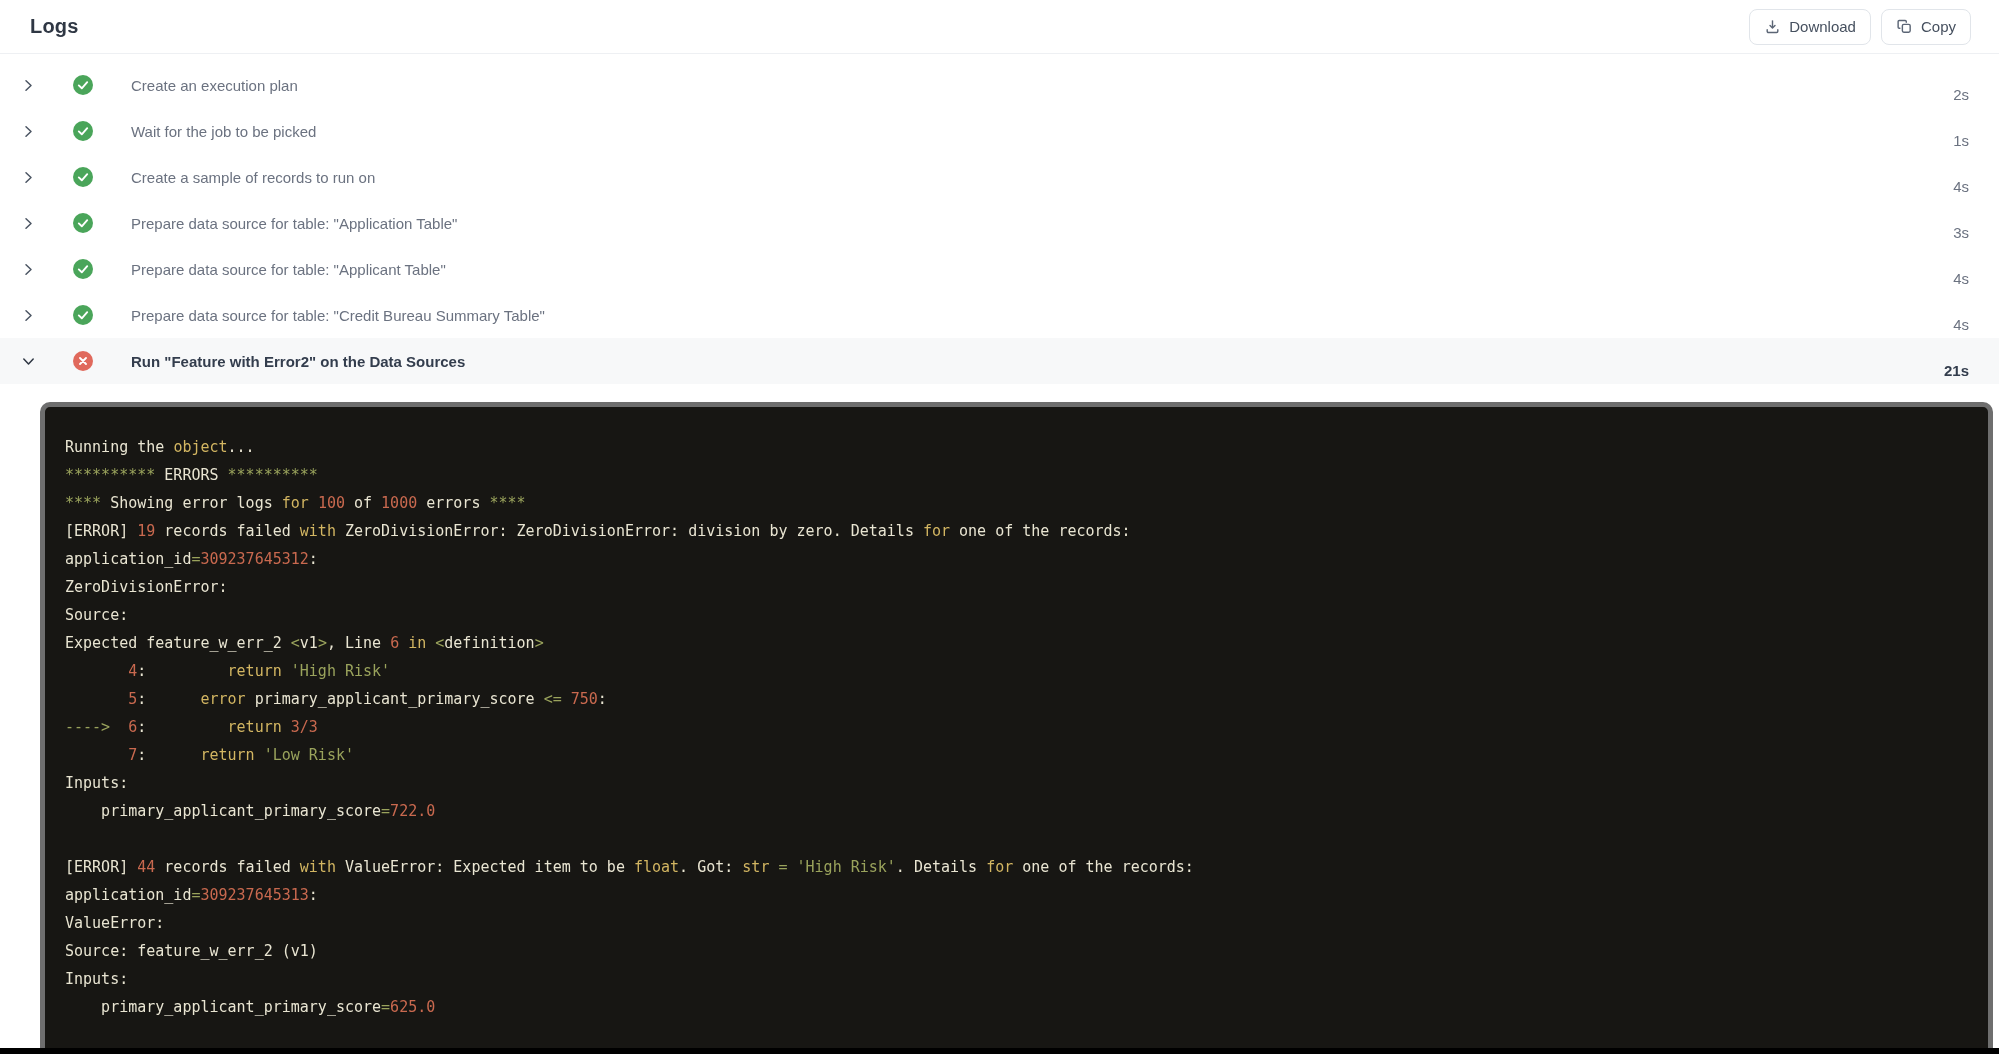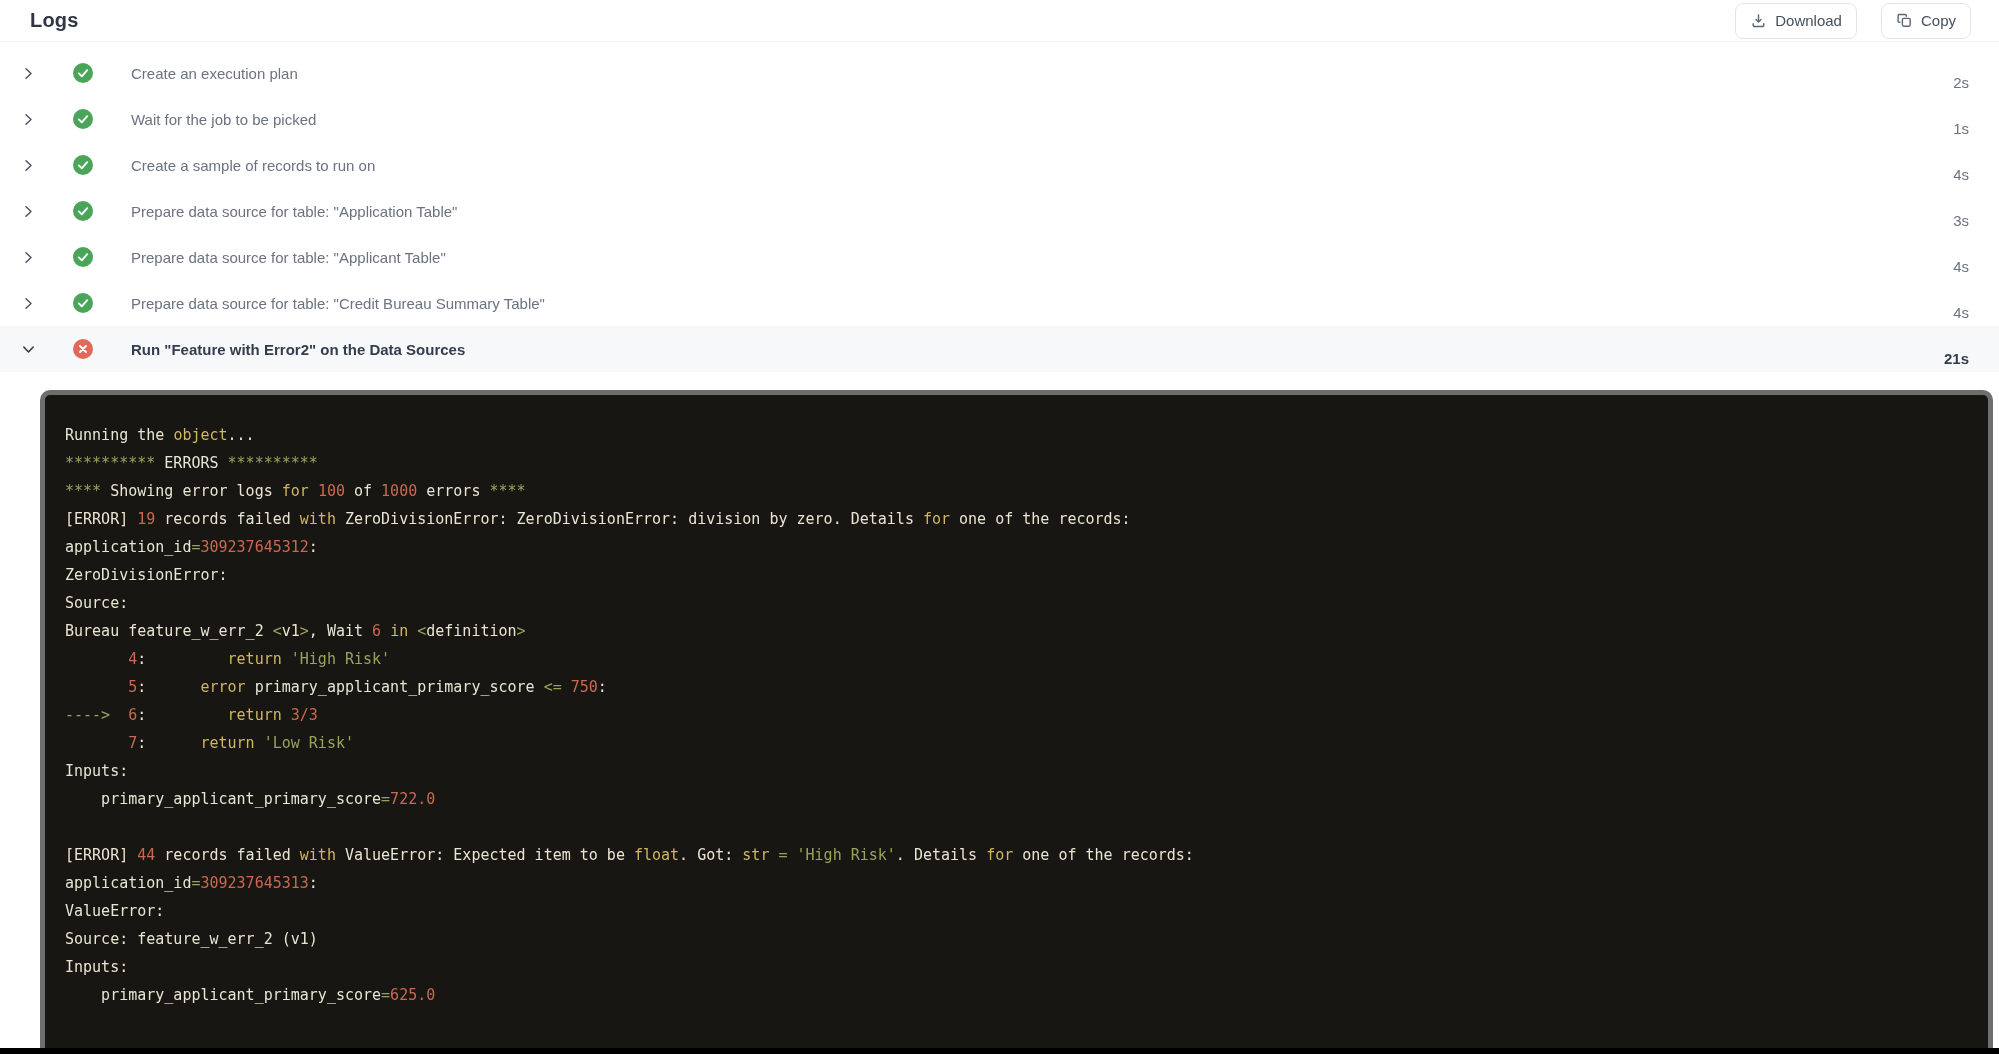--- a/index.html
+++ b/index.html
@@ -1,23 +1,23 @@
 <!DOCTYPE html>
 <html style="--success-green: #4aa55a; --error-red: #e0695c; --term-bg: #171613; --term-border: #6e6e6e; --term-fg: #e9e5d2; --term-yellow: #d3b662; --term-olive: #9aa35c; --term-orange: #c9694f;"><head>
 <meta charset="utf-8">
 <style>
   * { margin: 0; padding: 0; box-sizing: border-box; }
   html, body { width: 1999px; height: 1054px; overflow: hidden; background: #ffffff;
     font-family: "Liberation Sans", sans-serif; }
 
   
-  .header { height: 42px; display: flex; align-items: center;
+  .header { height: 54px; display: flex; align-items: center;
     padding: 0 28px 0 30px; border-bottom: 1px solid #eef0f3; }
   .header-title { font-size: 20px; font-weight: 600; color: #2f3744; letter-spacing: .2px; }
-  .header-actions { margin-left: auto; display: flex; gap: 24px; }
+  .header-actions { margin-left: auto; display: flex; gap: 10px; }
   .btn { display: inline-flex; align-items: center; gap: 8px; height: 36px;
     padding: 0 14px; background: #fff; border: 1px solid #e1e5ea; border-radius: 8px;
     font-size: 15px; color: #46505f; cursor: pointer; font-family: inherit; }
   .btn svg { width: 17px; height: 17px; stroke: #5b6activity575; }
   .btn svg { stroke: #5b6575; }
 
   
   .steps { padding-top: 8px; }
   .step { height: 46px; display: flex; align-items: center; padding: 0 30px 0 19px; gap: 25px; }
   .chev { width: 18px; height: 18px; color: #4b5563; flex: 0 0 auto; cursor: pointer;
@@ -200,21 +200,21 @@
 </div>
 
 <div class="terminal" id="terminal">
     <div class="t-line"><span class="c-fg">Running the </span><span class="c-y">object</span><span class="c-fg">...</span></div>
     <div class="t-line"><span class="c-g">**********</span><span class="c-fg"> ERRORS </span><span class="c-g">**********</span></div>
     <div class="t-line"><span class="c-g">****</span><span class="c-fg"> Showing error logs </span><span class="c-y">for</span><span class="c-fg"> </span><span class="c-o">100</span><span class="c-fg"> of </span><span class="c-o">1000</span><span class="c-fg"> errors </span><span class="c-g">****</span></div>
     <div class="t-line"><span class="c-fg">[ERROR] </span><span class="c-o">19</span><span class="c-fg"> records failed </span><span class="c-y">with</span><span class="c-fg"> ZeroDivisionError: ZeroDivisionError: division by zero. Details </span><span class="c-y">for</span><span class="c-fg"> one of the records:</span></div>
     <div class="t-line"><span class="c-fg">application_id</span><span class="c-g">=</span><span class="c-o">309237645312</span><span class="c-fg">:</span></div>
     <div class="t-line"><span class="c-fg">ZeroDivisionError:</span></div>
     <div class="t-line"><span class="c-fg">Source:</span></div>
-    <div class="t-line"><span class="c-fg">Bureau feature_w_err_2 </span><span class="c-g">&lt;</span><span class="c-fg">v1</span><span class="c-g">&gt;</span><span class="c-fg">, Wait </span><span class="c-o">6</span><span class="c-fg"> </span><span class="c-y">in</span><span class="c-fg"> </span><span class="c-g">&lt;</span><span class="c-fg">definition</span><span class="c-g">&gt;</span></div>
+    <div class="t-line"><span class="c-fg">Expected feature_w_err_2 </span><span class="c-g">&lt;</span><span class="c-fg">v1</span><span class="c-g">&gt;</span><span class="c-fg">, Line </span><span class="c-o">6</span><span class="c-fg"> </span><span class="c-y">in</span><span class="c-fg"> </span><span class="c-g">&lt;</span><span class="c-fg">definition</span><span class="c-g">&gt;</span></div>
     <div class="t-line"><span class="c-fg">       </span><span class="c-o">4</span><span class="c-fg">:         </span><span class="c-y">return</span><span class="c-fg"> </span><span class="c-g">'High Risk'</span></div>
     <div class="t-line"><span class="c-fg">       </span><span class="c-o">5</span><span class="c-fg">:      </span><span class="c-y">error</span><span class="c-fg"> primary_applicant_primary_score </span><span class="c-g">&lt;=</span><span class="c-fg"> </span><span class="c-o">750</span><span class="c-fg">:</span></div>
     <div class="t-line"><span class="c-g">----&gt;</span><span class="c-fg">  </span><span class="c-o">6</span><span class="c-fg">:         </span><span class="c-y">return</span><span class="c-fg"> </span><span class="c-o">3/3</span></div>
     <div class="t-line"><span class="c-fg">       </span><span class="c-o">7</span><span class="c-fg">:      </span><span class="c-y">return</span><span class="c-fg"> </span><span class="c-g">'Low Risk'</span></div>
     <div class="t-line"><span class="c-fg">Inputs:</span></div>
     <div class="t-line"><span class="c-fg">    primary_applicant_primary_score</span><span class="c-g">=</span><span class="c-o">722.0</span></div>
     <div class="t-line"></div>
     <div class="t-line"><span class="c-fg">[ERROR] </span><span class="c-o">44</span><span class="c-fg"> records failed </span><span class="c-y">with</span><span class="c-fg"> ValueError: Expected item to be </span><span class="c-y">float</span><span class="c-fg">. Got: </span><span class="c-y">str</span><span class="c-fg"> </span><span class="c-g">=</span><span class="c-fg"> </span><span class="c-g">'High Risk'</span><span class="c-fg">. Details </span><span class="c-y">for</span><span class="c-fg"> one of the records:</span></div>
     <div class="t-line"><span class="c-fg">application_id</span><span class="c-g">=</span><span class="c-o">309237645313</span><span class="c-fg">:</span></div>
     <div class="t-line"><span class="c-fg">ValueError:</span></div>

